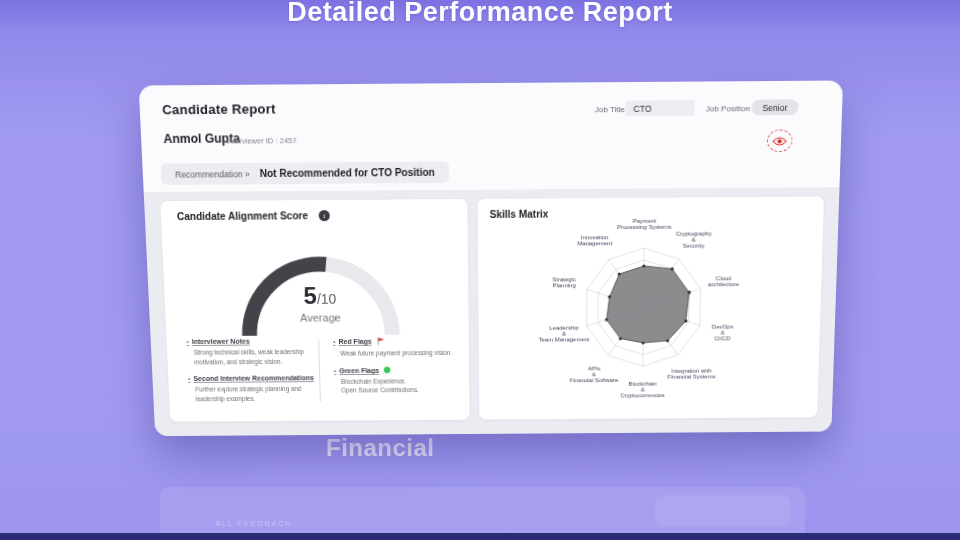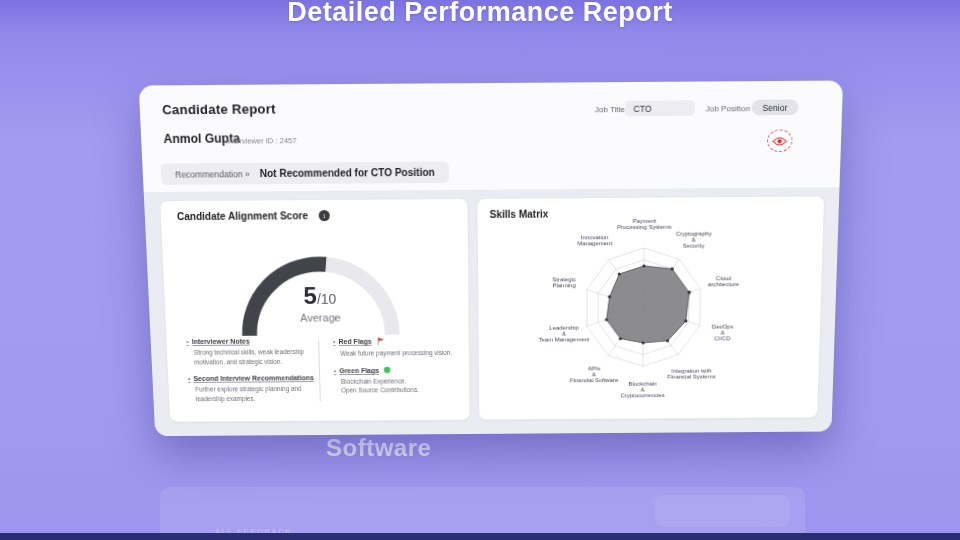--- a/index.html
+++ b/index.html
@@ -22,21 +22,20 @@
     position:absolute; left:160px; top:487px; width:645px; height:53px;
     background:rgba(255,255,255,.10); border-radius:10px;
   }
   .bg-footer-blob {
     position:absolute; left:495px; top:8px; width:135px; height:32px;
     background:rgba(255,255,255,.08); border-radius:8px;
   }
   .bg-footer-label {
     position:absolute; left:55px; top:32px; font-size:8px; letter-spacing:1.5px;
     color:rgba(255,255,255,.35);
-    margin-top:8px;
   }
   .bottom-bar {
     position:absolute; left:0; right:0; bottom:0; height:7px; background:#2b2d74;
   }
 
   
   .card {
     position:absolute; left:147px; top:86px; width:690px; height:352px;
     background:#fbfbfd; border-radius:14px;
     box-shadow:0 20px 45px rgba(42,38,125,.38);
@@ -104,21 +103,21 @@
   .bullet { color:#8a8a94; text-decoration:none; font-size:7px; }
   .note-body { font-size:6.4px; line-height:1.5; color:#6d6d78; margin:3px 0 9px 7px; }
   .green-dot { width:6px; height:6px; border-radius:50%; background:#35c759; display:inline-block; box-shadow:0 0 2px #35c759; }
 
   .radar-svg { position:absolute; left:0; top:0; }
 </style>
 </head>
 <body>
 
 <div class="page-title">Detailed Performance Report</div>
-<div class="bg-word">Software</div>
+<div class="bg-word">Financial</div>
 
 <div class="bg-footer-panel">
   <div class="bg-footer-blob"></div>
   <span class="bg-footer-label">ALL FEEDBACK</span>
 </div>
 <div class="bottom-bar"></div>
 
 <div class="card">
   <div class="card-title">Candidate Report</div>
 

